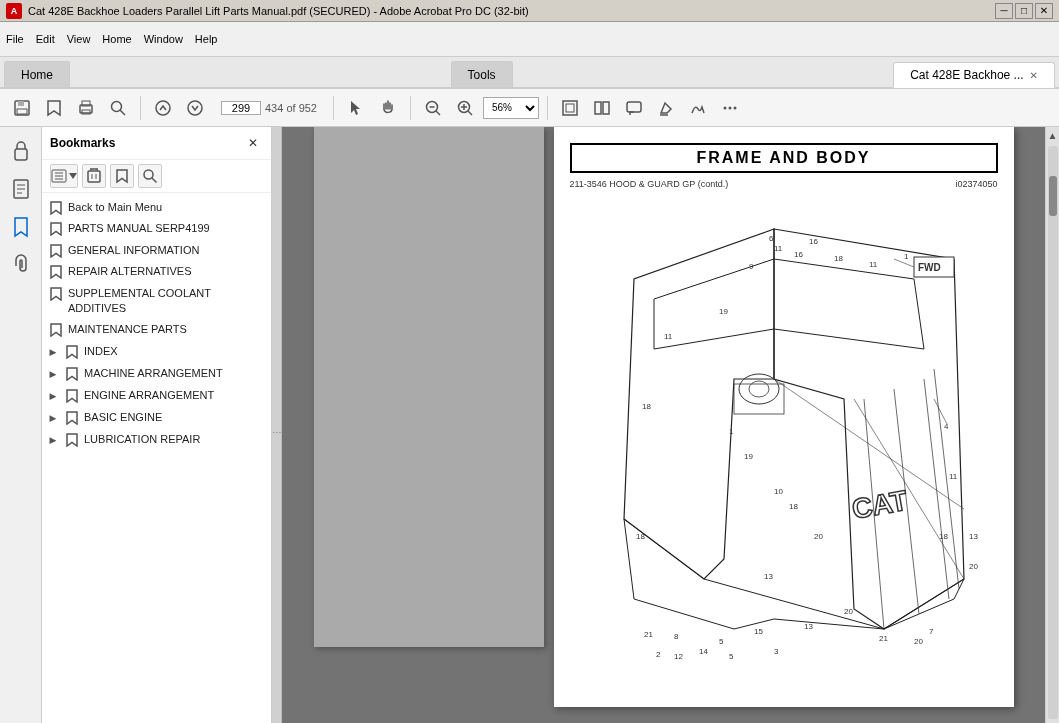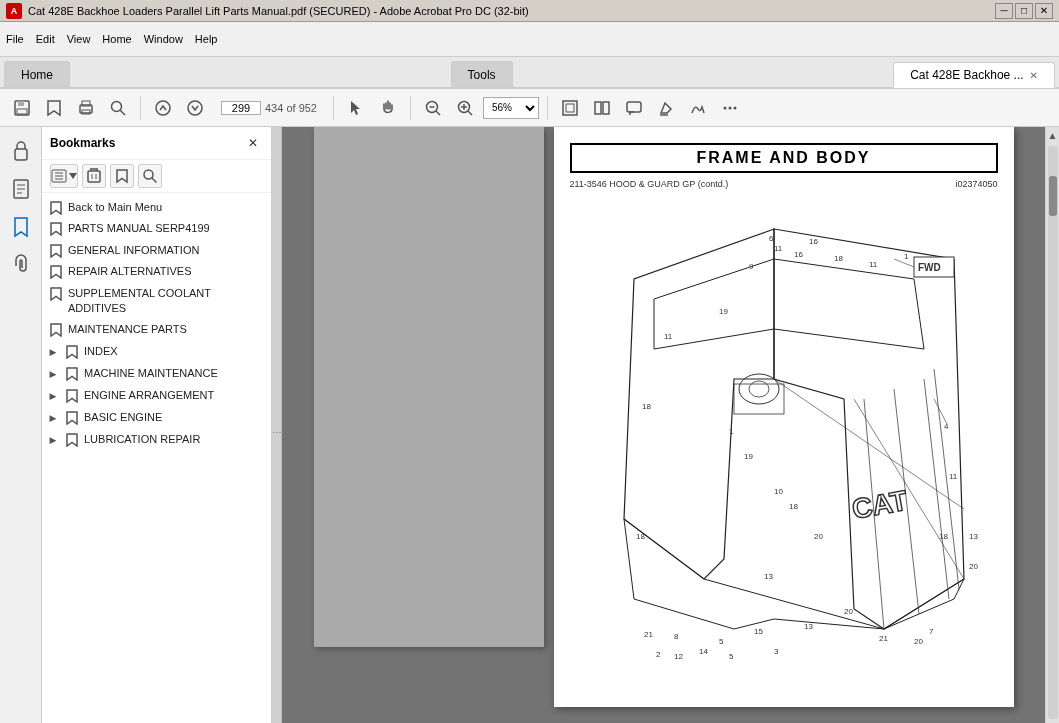--- a/index.html
+++ b/index.html
@@ -575,21 +575,21 @@
         <span class="bm-label">INDEX</span>
       </div>
 
       <div class="bookmark-item expandable">
         <div class="bm-expand">▶</div>
         <div class="bm-icon">
           <svg viewBox="0 0 12 14">
               <path d="M1 1 h10 v12 l-5-3.5 -5 3.5 Z" fill="none" stroke="#555" stroke-width="1.5"></path>
             </svg>
         </div>
-        <span class="bm-label">MACHINE MAINTENANCE</span>
+        <span class="bm-label">MACHINE ARRANGEMENT</span>
       </div>
 
       <div class="bookmark-item expandable">
         <div class="bm-expand">▶</div>
         <div class="bm-icon">
           <svg viewBox="0 0 12 14">
               <path d="M1 1 h10 v12 l-5-3.5 -5 3.5 Z" fill="none" stroke="#555" stroke-width="1.5"></path>
             </svg>
         </div>
         <span class="bm-label">ENGINE ARRANGEMENT</span>

